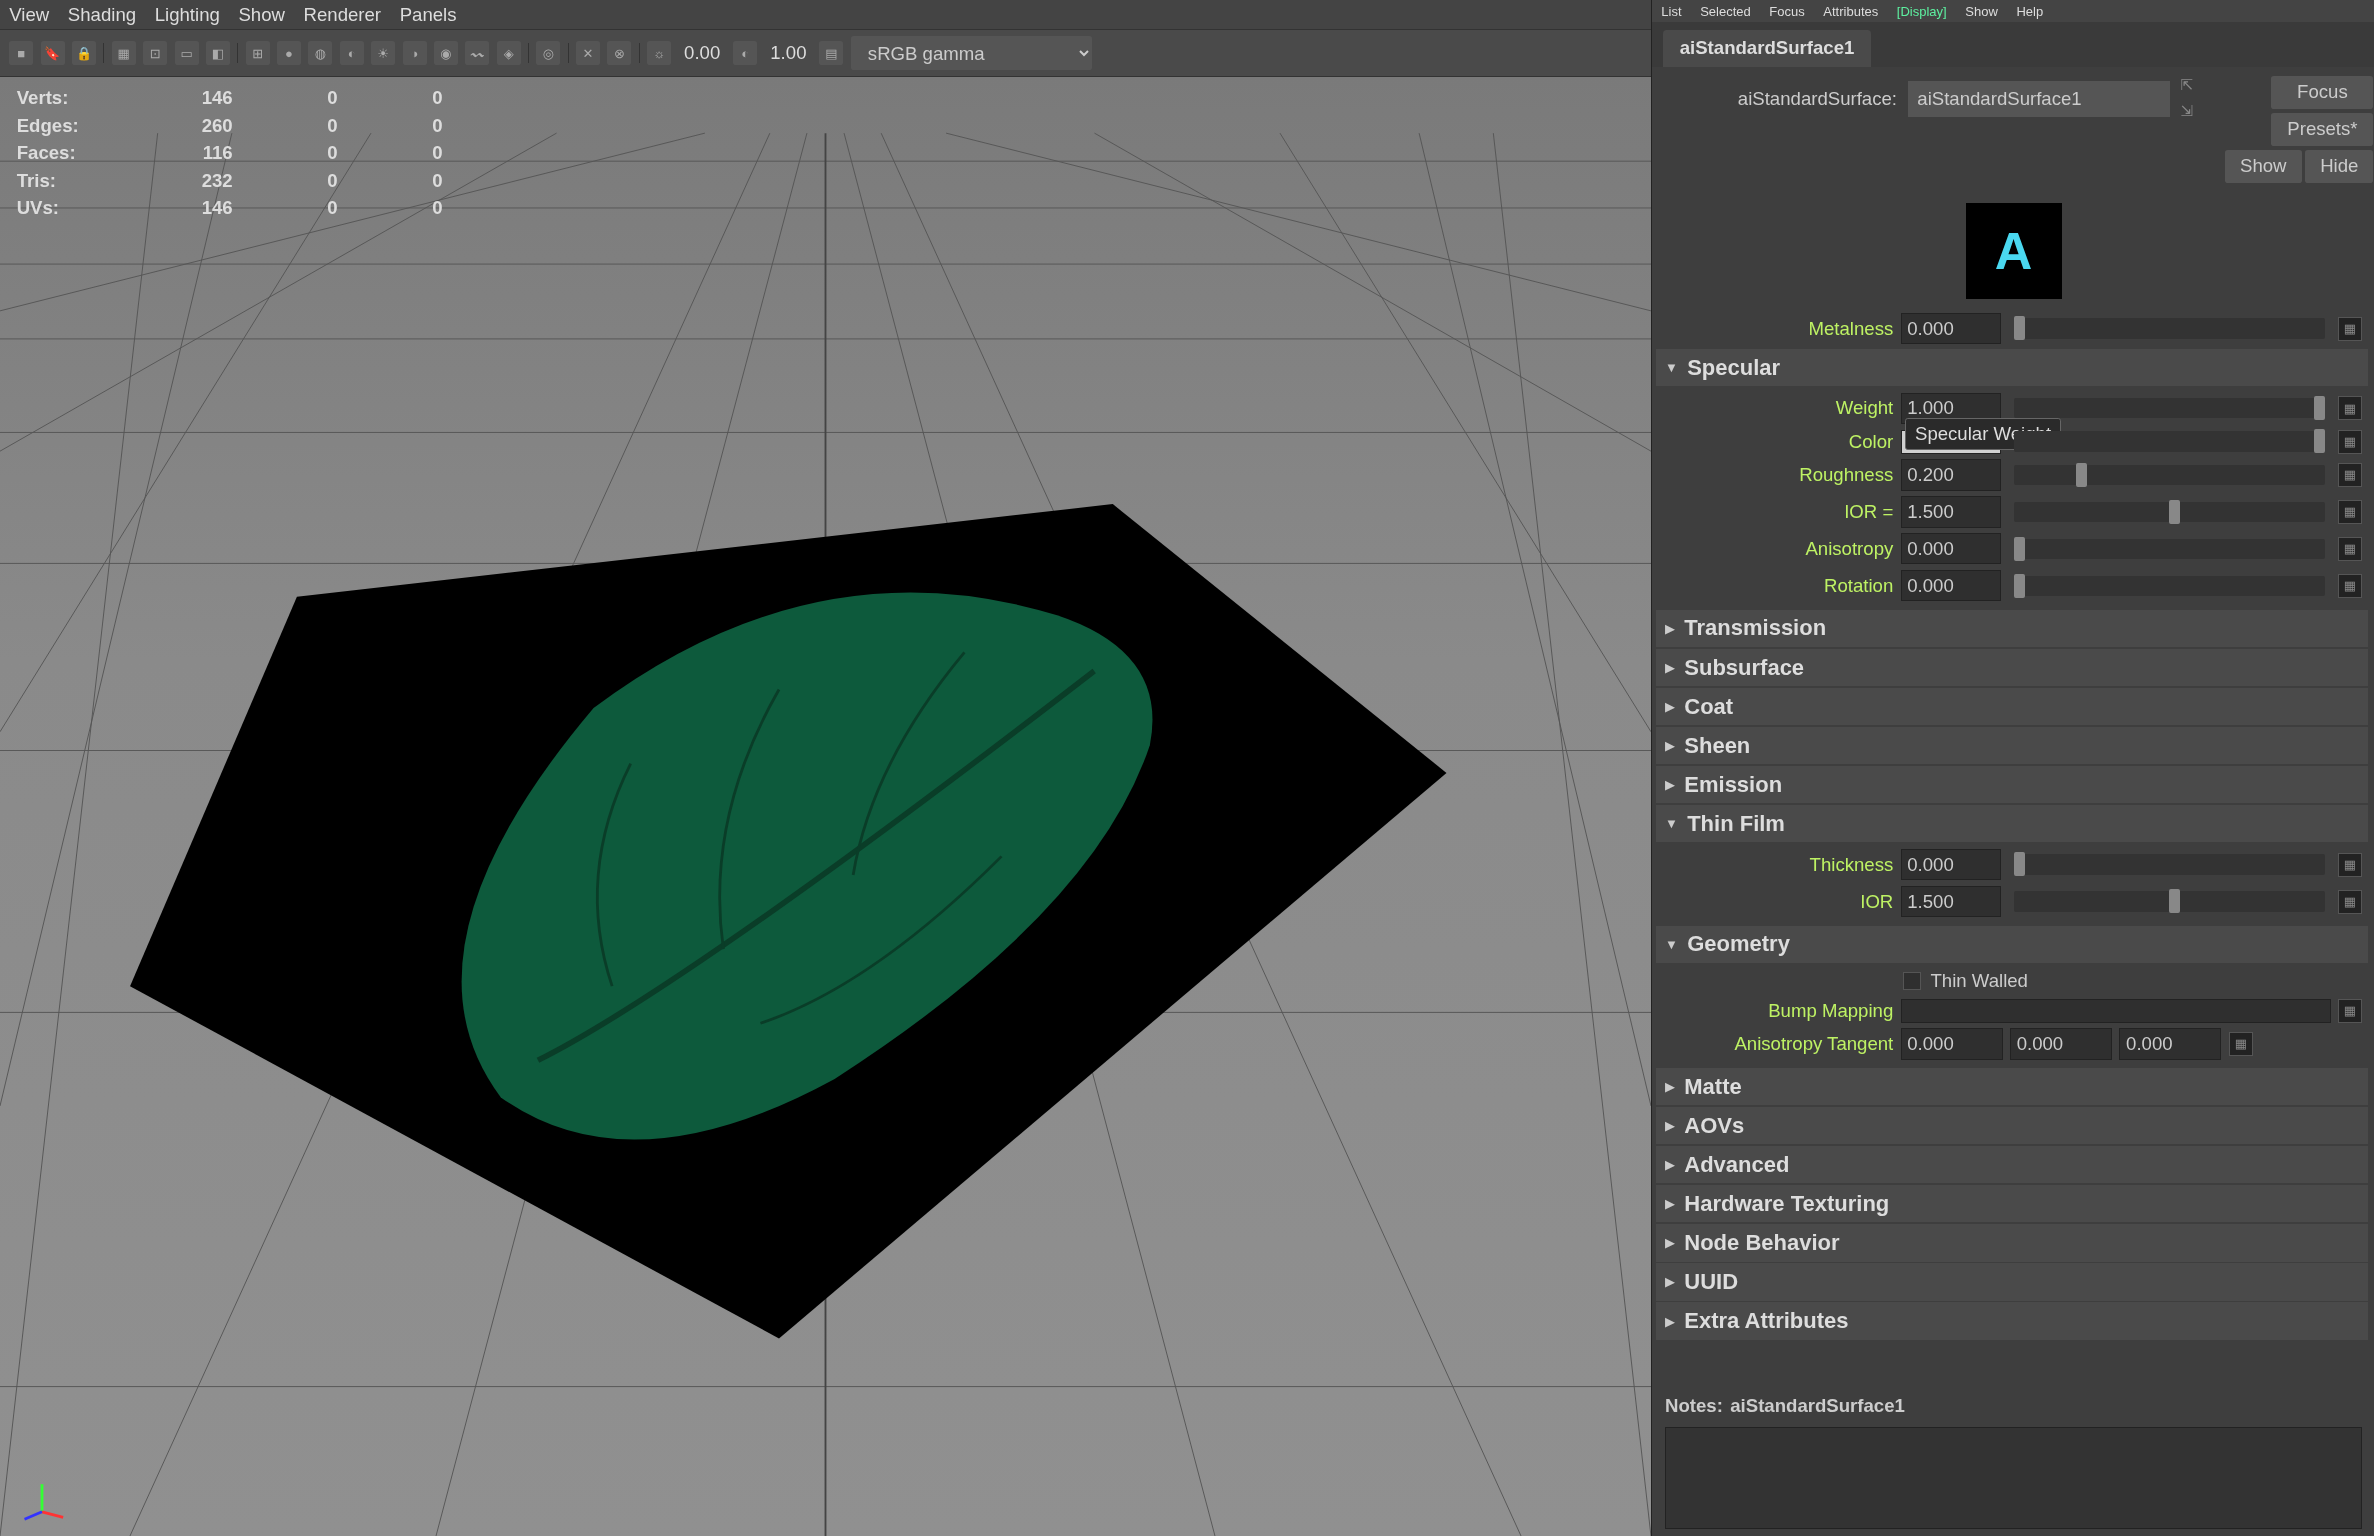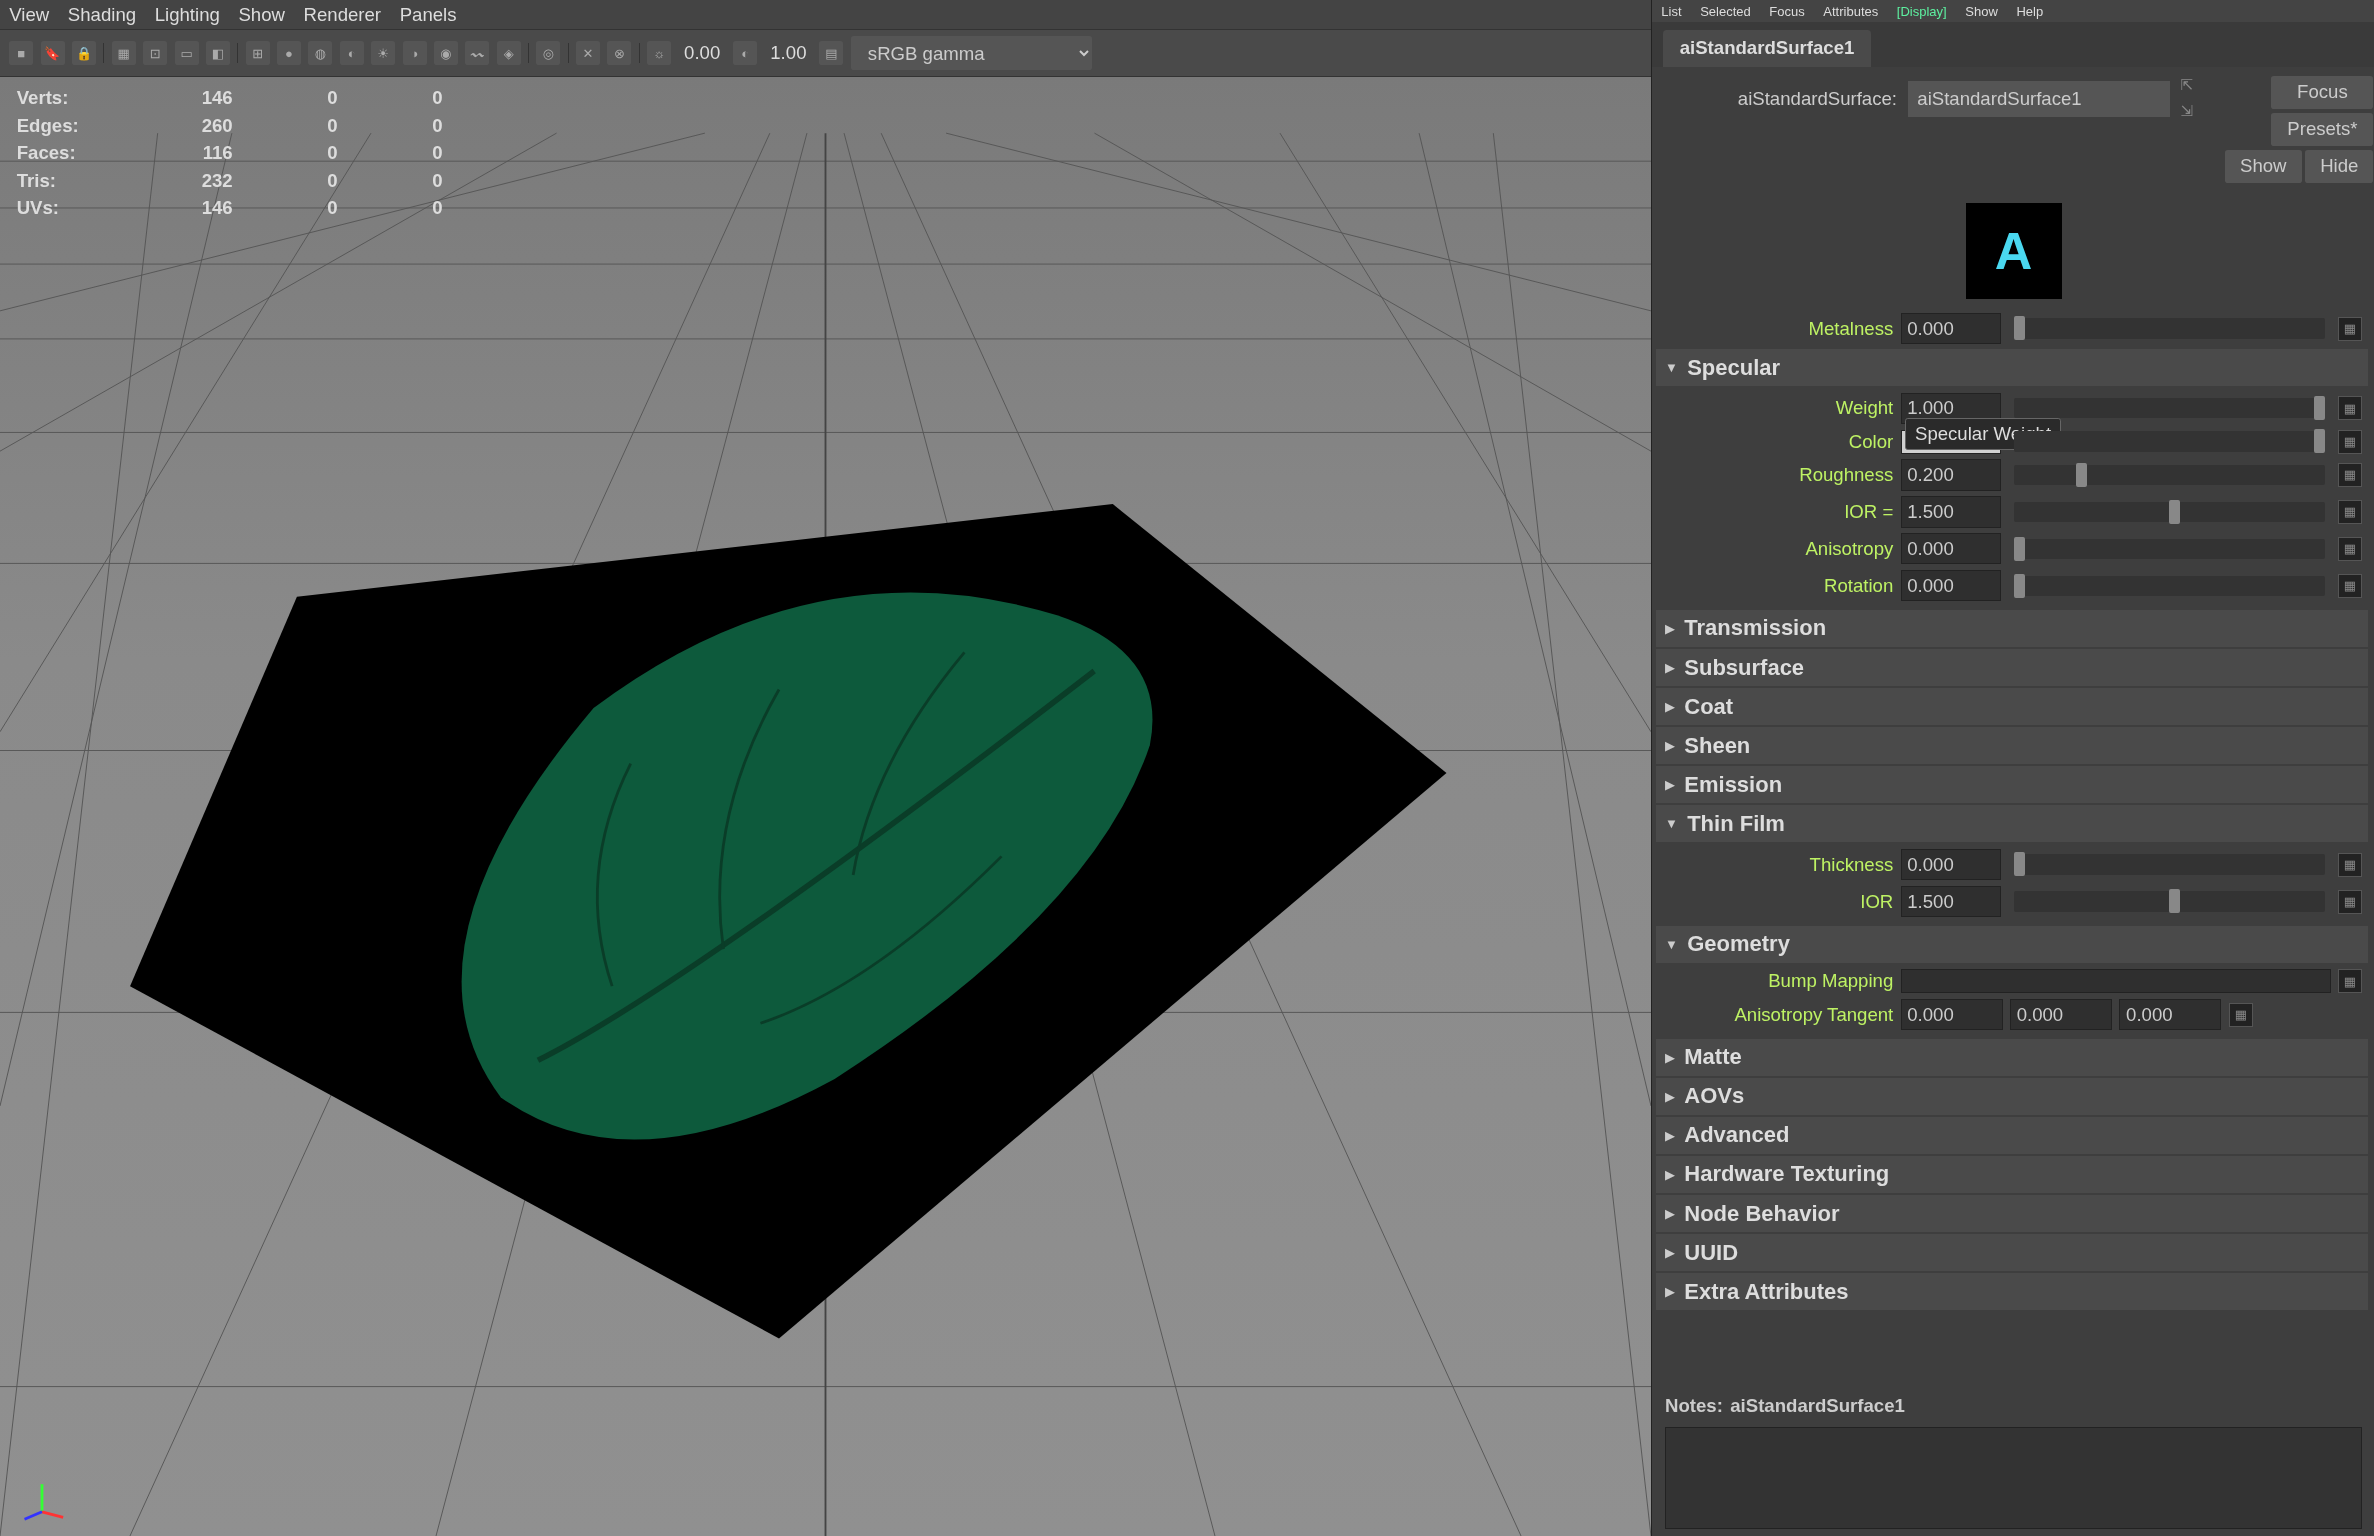--- a/index.html
+++ b/index.html
@@ -336,20 +336,25 @@
             </div>
           <span class="map-btn">▦</span>
         </div>
       </div>
 
       <div class="section-header">
           <span class="tri">▼</span>
           <span class="stitle">Geometry</span>
         </div>
       <div class="section-body">
+        <div class="checkbox-row">
+          <span class="albl"></span>
+          <span class="chk"></span>
+          <span style="font-size:18.6px;">Thin Walled</span>
+        </div>
         <div class="attr-row">
           <span class="albl">Bump Mapping</span>
           <div style="flex:1; height:24px; background:#2f2f2f; border:0.9px solid #222;"></div>
           <span class="map-btn">▦</span>
         </div>
         <div class="attr-row">
           <span class="albl">Anisotropy Tangent</span>
           <div class="triple-num">
             <input value="0.000" style="">
             <input value="0.000" style="">

